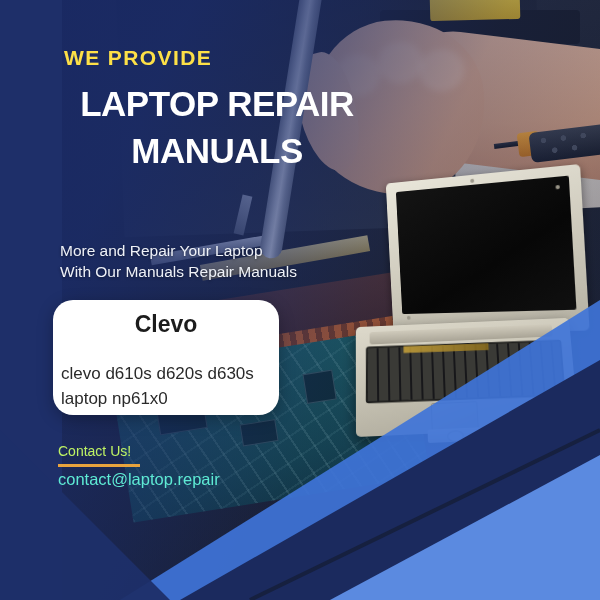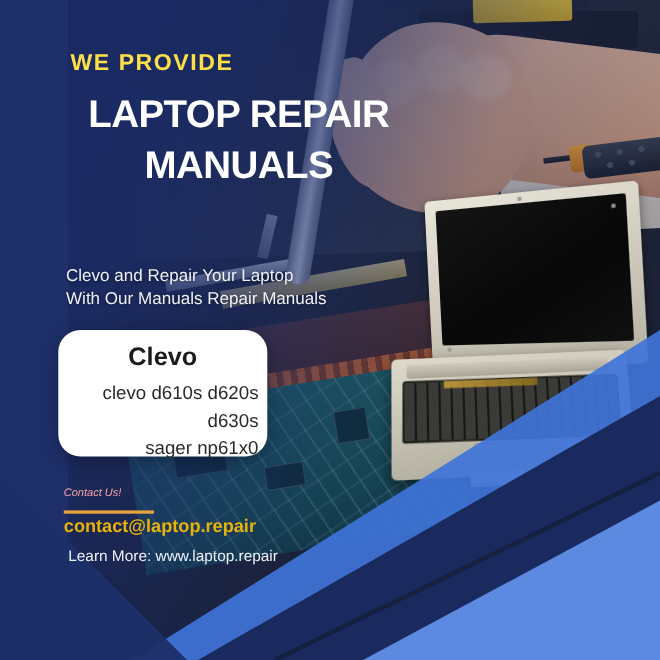--- a/index.html
+++ b/index.html
@@ -352,61 +352,60 @@
     left: 60px; top: 240px;
     font-size: 15.5px;
     color: #eef1f7;
     line-height: 21px;
     text-shadow: 0 1px 3px rgba(0,0,0,.45);
   }
 
   .card {
     position: absolute;
     left: 53px; top: 300px;
-    width: 190px; height: 115px;
+    width: 226px; height: 115px;
     background: #ffffff;
     border-radius: 20px;
     box-shadow: 0 4px 16px rgba(0,0,0,.28);
   }
   .card-title {
     position: absolute;
     left: 0; right: 0; top: 11px;
     text-align: center;
     font-size: 23px;
     font-weight: bold;
     color: #1c1c1c;
   }
   .card-models {
     position: absolute;
-    left: 8px; right: 8px; top: 45px;
-    text-align: right;
+    left: 8px; right: 8px; top: 61px;
+    text-align: left;
     font-size: 17px;
     color: #2a2a2a;
     line-height: 25px;
   }
 
   .contact-label {
     position: absolute;
     left: 58px; top: 443px;
-    font-size: 10px;
-    color: #fca5a5;
-    font-style: italic;
+    font-size: 14px;
+    color: #bef264;
   }
   .contact-rule {
     position: absolute;
     left: 58px; top: 464px;
     width: 82px; height: 3px;
     background: #e8a33d;
   }
   .contact-email {
     position: absolute;
     left: 58px; top: 470px;
     font-size: 16.5px;
-    font-weight: bold;
-    color: #eab308;
+    font-weight: normal;
+    color: #5eead4;
   }
   .learn-more {
     position: absolute;
     left: 62px; top: 497px;
     font-size: 14px;
     color: #eef1f7;
   }
 </style>
 </head>
 <body>
@@ -480,30 +479,29 @@
     <polygon points="0,430 170,600 0,600" fill="#1e2f69" opacity="0.95"></polygon>
   </svg>
 
   <div class="content">
 
     <div class="eyebrow">WE PROVIDE</div>
 
     <div class="headline">LAPTOP REPAIR MANUALS</div>
 
     <div class="subhead">
-      <div>Clevo and Repair Your Laptop</div>
+      <div>More and Repair Your Laptop</div>
       <div>With Our Manuals Repair Manuals</div>
     </div>
 
     <div class="card">
       <div class="card-title">Clevo</div>
       <div class="card-models">
         <div>clevo d610s d620s d630s</div>
-        <div>sager np61x0</div>
+        <div>laptop np61x0</div>
       </div>
     </div>
 
     <div class="contact-label">Contact Us!</div>
     <div class="contact-rule"></div>
     <div class="contact-email">contact@laptop.repair</div>
-    <div class="learn-more">Learn More: www.laptop.repair</div>
   </div>
 </div>
 
 </body></html>

